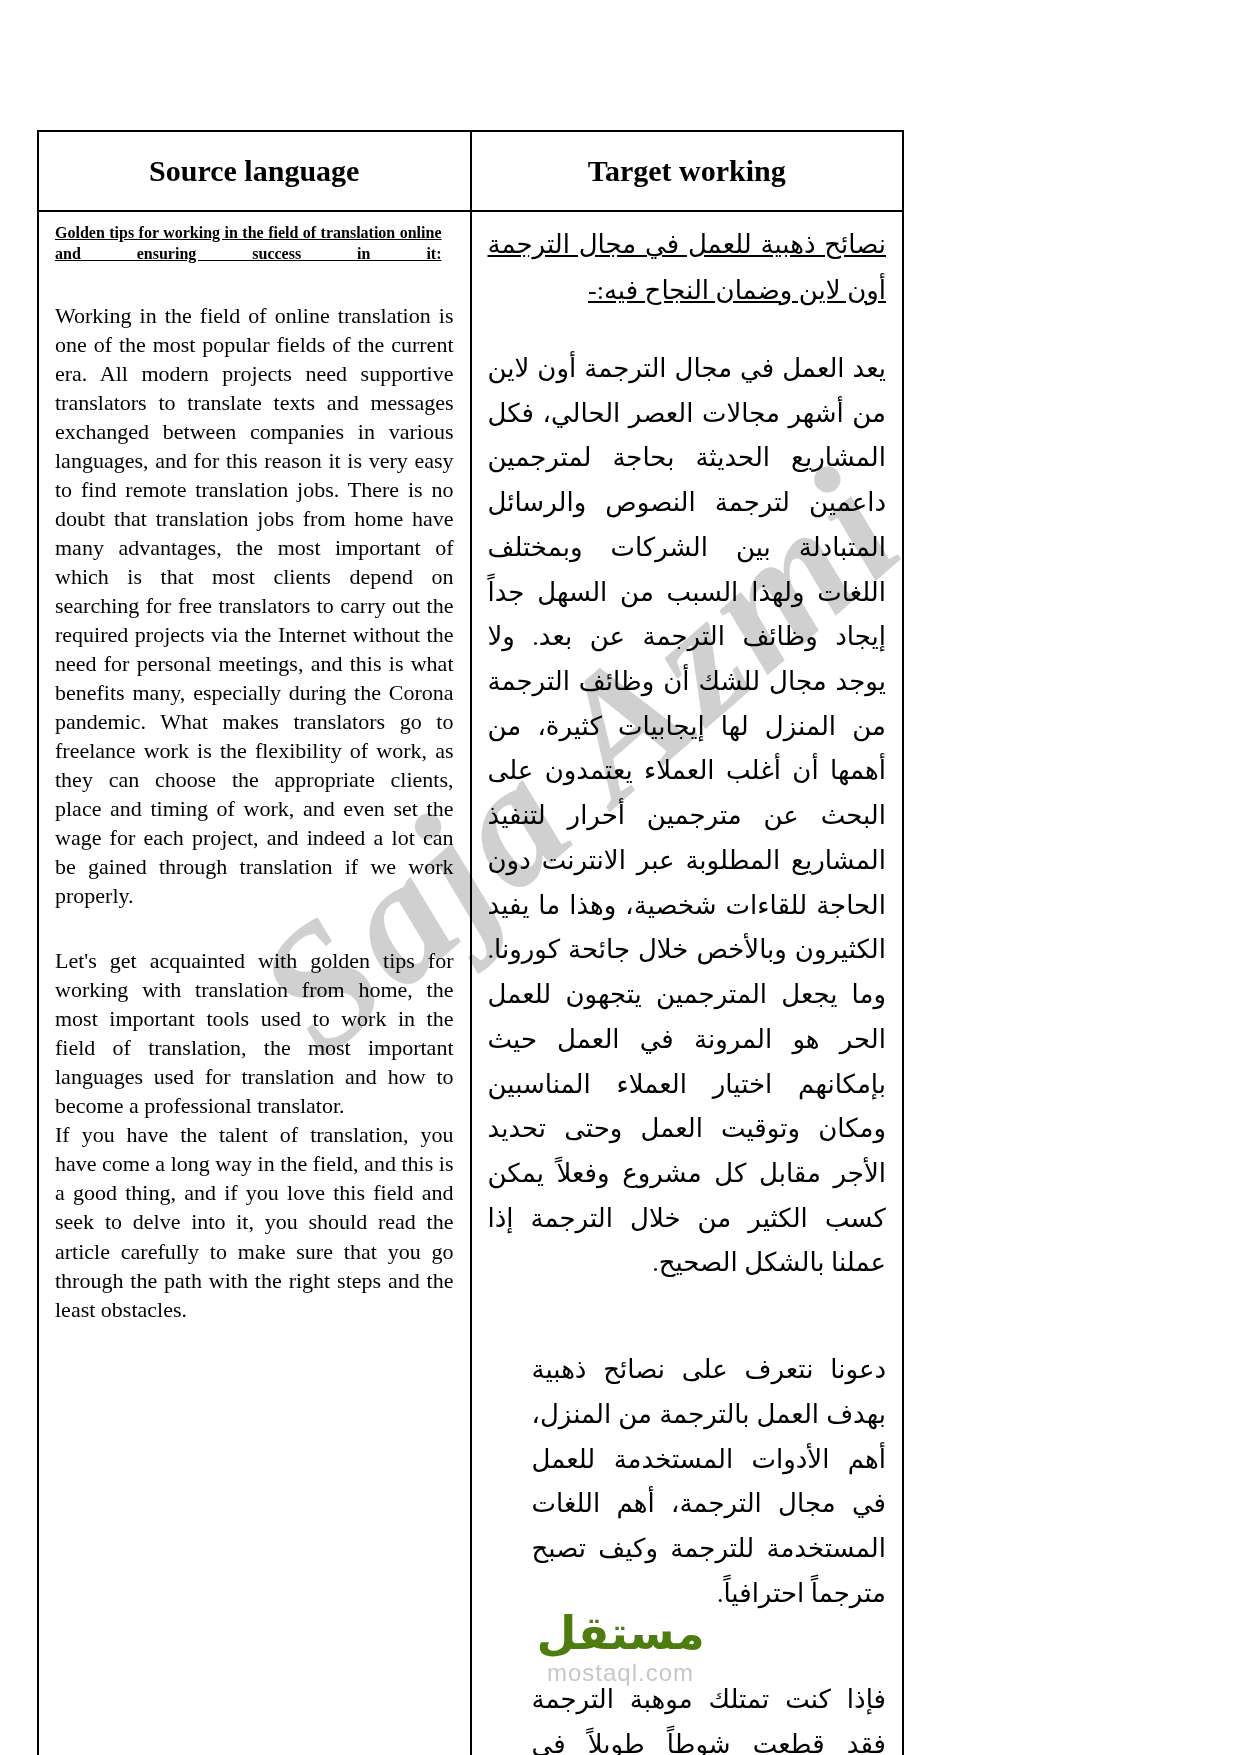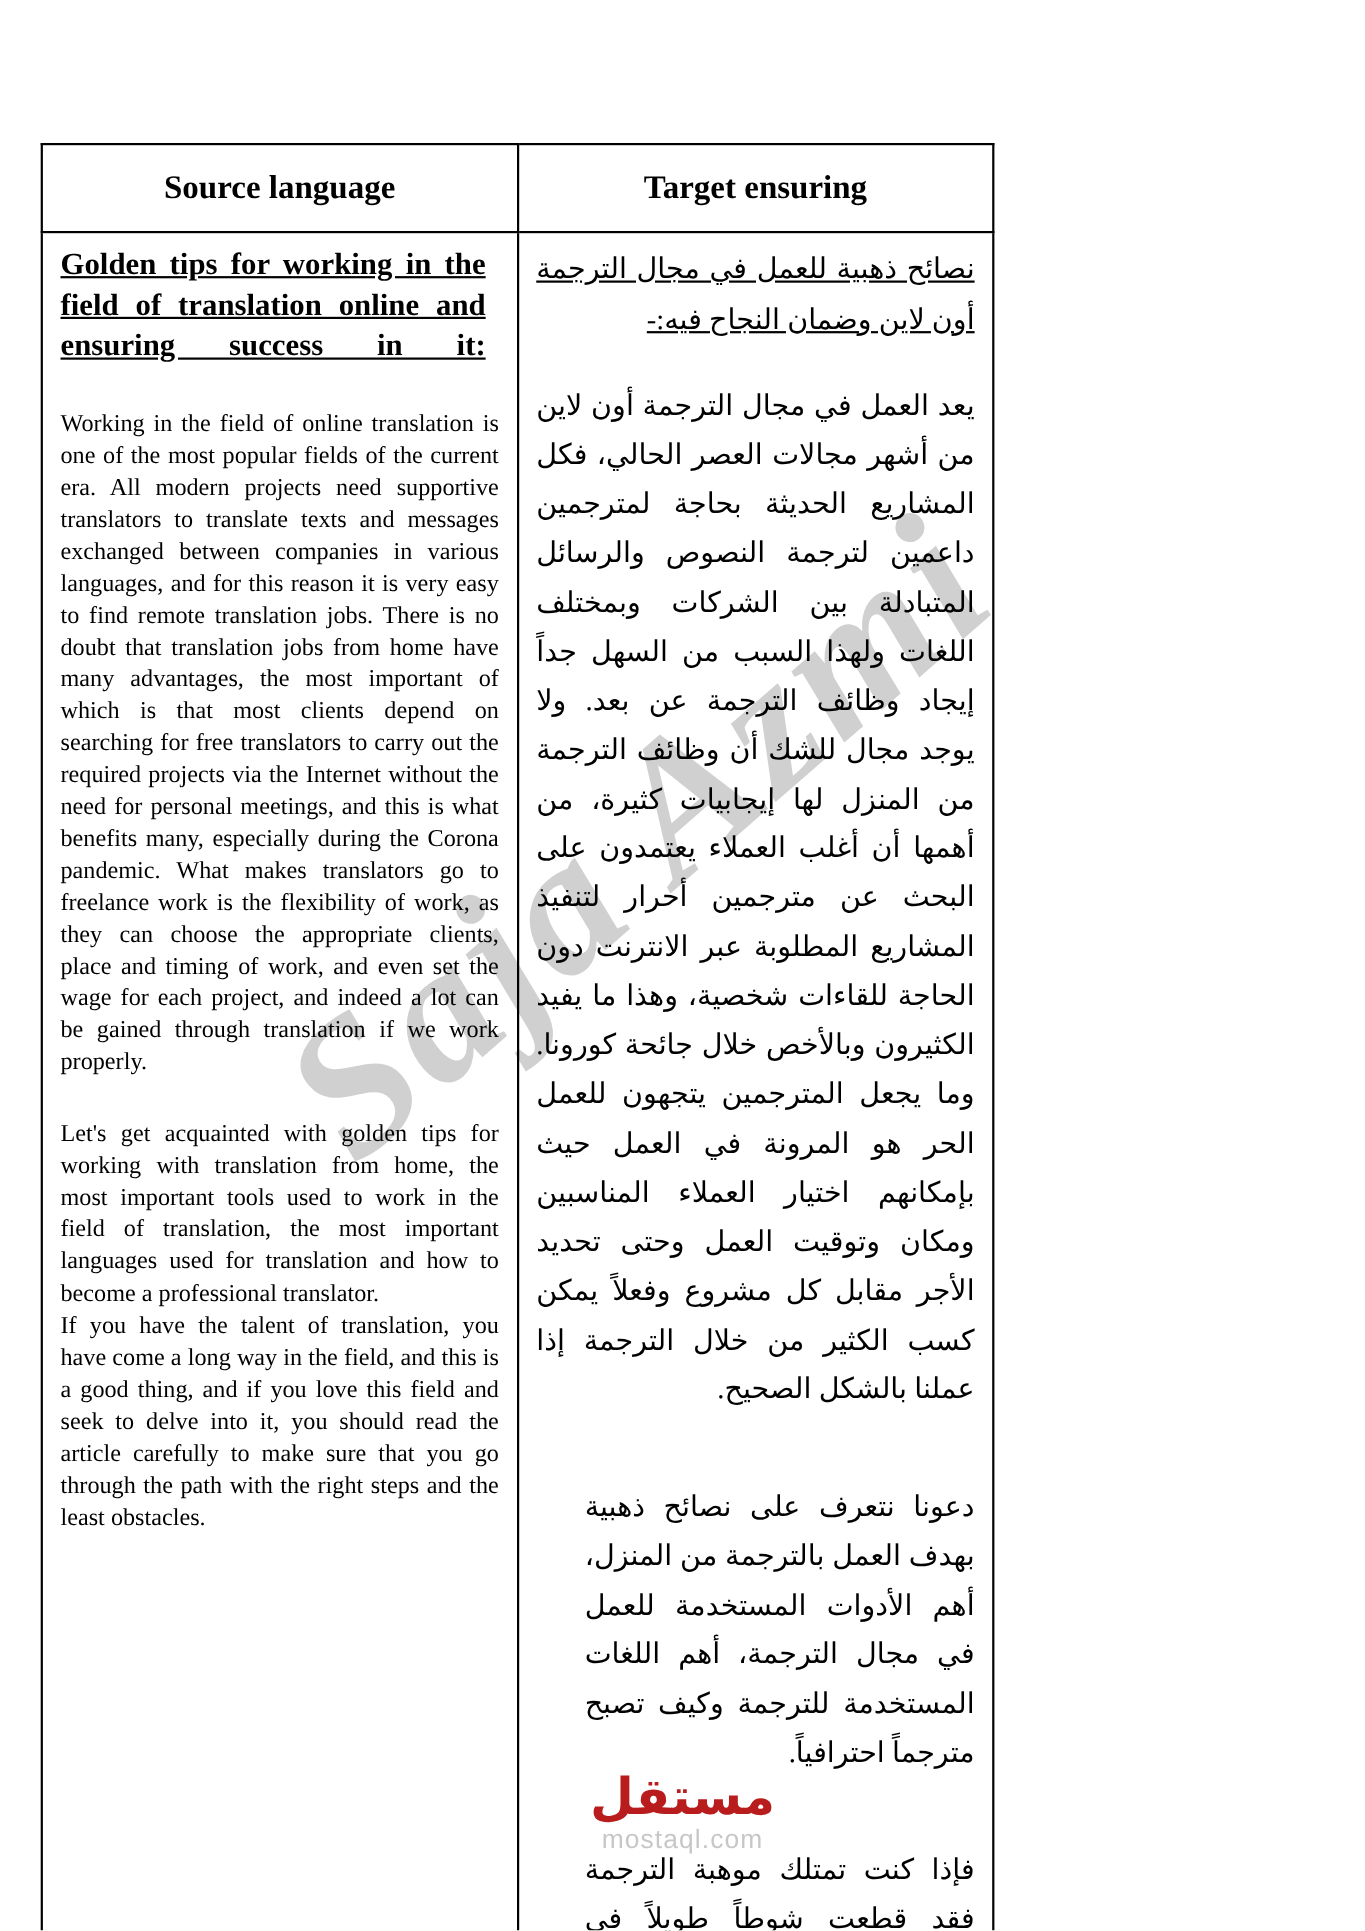--- a/index.html
+++ b/index.html
@@ -60,21 +60,21 @@
   .source-cell {
     padding: 10px 16px 34px 16px;
     direction: ltr;
   }
   .target-cell {
     padding: 10px 16px 34px 16px;
     direction: rtl;
   }
   .en-heading {
     margin: 0 12px 36px 0;
-    font-size: 28px;
+    font-size: 16px;
     font-weight: bold;
     line-height: 1.33;
     text-align: justify;
     text-align-last: justify;
     text-decoration: underline;
   }
   .en-para {
     margin: 0;
     font-size: 22px;
     line-height: 1.32;
@@ -104,21 +104,21 @@
     position: absolute;
     left: 0;
     right: 0;
     top: 1608px;
     text-align: center;
     z-index: 2;
   }
   .logo-ar {
     font-size: 46px;
     font-weight: bold;
-    color: #b91c1c;
+    color: #4d7c0f;
     direction: rtl;
     line-height: 1.1;
     font-family: "DejaVu Sans", sans-serif;
   }
   .logo-domain {
     font-size: 24px;
     color: #c7c7c7;
     letter-spacing: 1px;
     font-family: "Liberation Sans", sans-serif;
   }
@@ -127,21 +127,21 @@
 <body>
 
 <div class="page">
 
   <div class="watermark">Saja Azmi</div>
 
   <table class="translation-table">
     <thead>
       <tr>
         <th>Source language</th>
-        <th>Target ensuring</th>
+        <th>Target working</th>
       </tr>
     </thead>
     <tbody>
       <tr>
         <td class="source-cell">
           <p class="en-heading">Golden tips for working in the field of translation online and ensuring success in it:</p>
           <p class="en-para en-gap-after">Working in the field of online translation is one of the most popular fields of the current era. All modern projects need supportive translators to translate texts and messages exchanged between companies in various languages, and for this reason it is very easy to find remote translation jobs. There is no doubt that translation jobs from home have many advantages, the most important of which is that most clients depend on searching for free translators to carry out the required projects via the Internet without the need for personal meetings, and this is what benefits many, especially during the Corona pandemic. What makes translators go to freelance work is the flexibility of work, as they can choose the appropriate clients, place and timing of work, and even set the wage for each project, and indeed a lot can be gained through translation if we work properly.</p>
           <p class="en-para">Let's get acquainted with golden tips for working with translation from home, the most important tools used to work in the field of translation, the most important languages used for translation and how to become a professional translator.</p>
           <p class="en-para">If you have the talent of translation, you have come a long way in the field, and this is a good thing, and if you love this field and seek to delve into it, you should read the article carefully to make sure that you go through the path with the right steps and the least obstacles.</p>
         </td>

